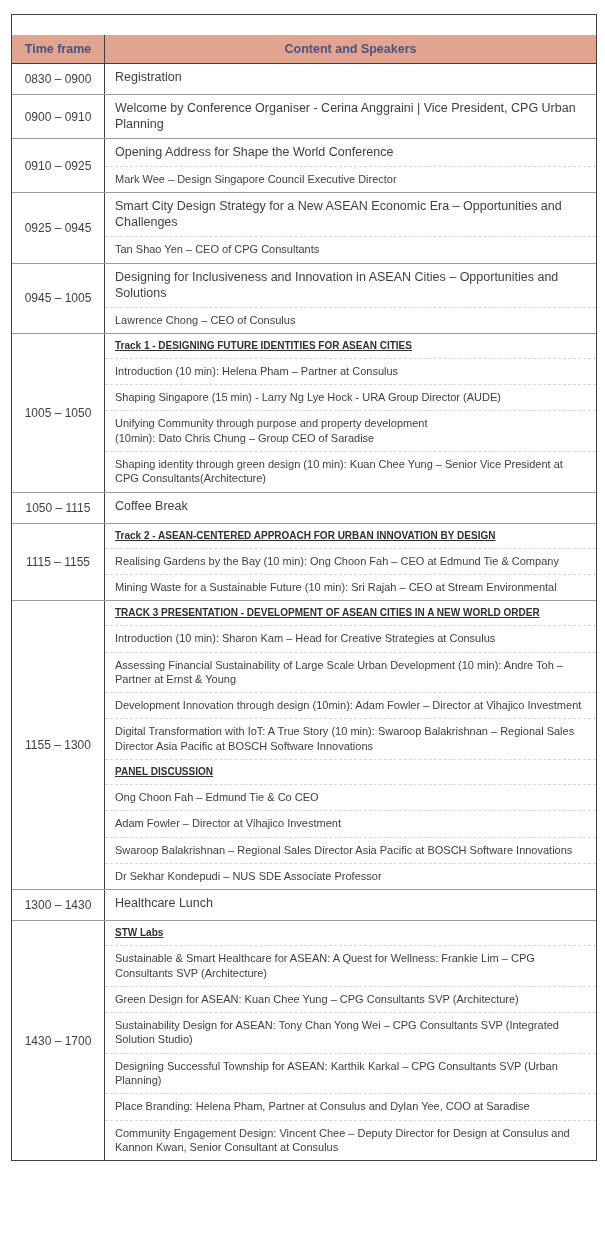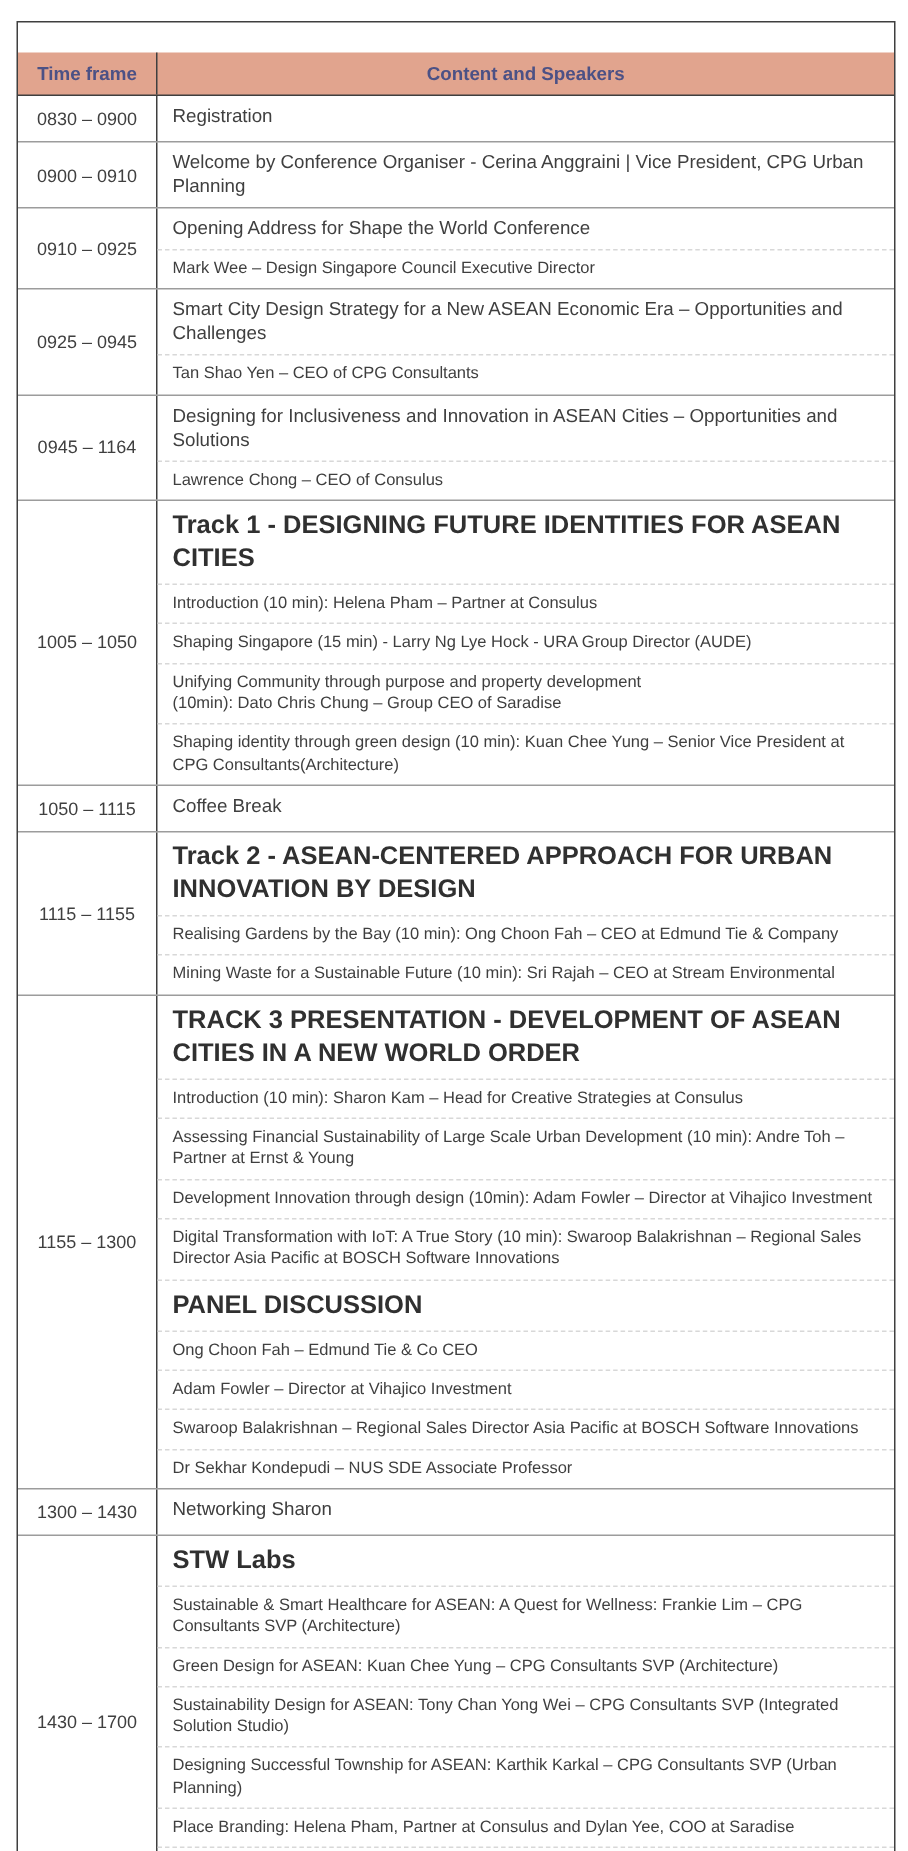--- a/index.html
+++ b/index.html
@@ -86,22 +86,23 @@
   }
   .item + .item{
     border-top:1px dashed var(--border-light);
   }
   .item.lead{
     font-size:12.5px;
     line-height:1.28;
   }
   .item.track{
     font-weight:bold;
-    font-size:17px;
+    font-size:10px;
     color:var(--track-text);
+    text-decoration:underline;
   }
 </style>
 </head>
 <body>
 
 <div class="page">
   <div class="schedule">
     <div class="thead">
       <div class="th-time">Time frame</div>
       <div class="th-content">Content and Speakers</div>
@@ -127,21 +128,21 @@
           </div>
         </div>
         <div class="row">
           <div class="time-cell">0925 – 0945</div>
           <div class="content-cell">
             <div class="item lead">Smart City Design Strategy for a New ASEAN Economic Era – Opportunities and Challenges</div>
             <div class="item">Tan Shao Yen – CEO of CPG Consultants</div>
           </div>
         </div>
         <div class="row">
-          <div class="time-cell">0945 – 1164</div>
+          <div class="time-cell">0945 – 1005</div>
           <div class="content-cell">
             <div class="item lead">Designing for Inclusiveness and Innovation in ASEAN Cities – Opportunities and Solutions</div>
             <div class="item">Lawrence Chong – CEO of Consulus</div>
           </div>
         </div>
         <div class="row">
           <div class="time-cell">1005 – 1050</div>
           <div class="content-cell">
             <div class="item track">Track 1 - DESIGNING FUTURE IDENTITIES FOR ASEAN CITIES</div>
             <div class="item">Introduction (10 min): Helena Pham – Partner at Consulus</div>
@@ -176,21 +177,21 @@
             <div class="item track">PANEL DISCUSSION</div>
             <div class="item">Ong Choon Fah – Edmund Tie &amp; Co CEO</div>
             <div class="item">Adam Fowler – Director at Vihajico Investment</div>
             <div class="item">Swaroop Balakrishnan – Regional Sales Director Asia Pacific at BOSCH Software Innovations</div>
             <div class="item">Dr Sekhar Kondepudi – NUS SDE Associate Professor</div>
           </div>
         </div>
         <div class="row">
           <div class="time-cell">1300 – 1430</div>
           <div class="content-cell">
-            <div class="item lead">Networking Sharon</div>
+            <div class="item lead">Healthcare Lunch</div>
           </div>
         </div>
         <div class="row">
           <div class="time-cell">1430 – 1700</div>
           <div class="content-cell">
             <div class="item track">STW Labs</div>
             <div class="item">Sustainable &amp; Smart Healthcare for ASEAN: A Quest for Wellness: Frankie Lim – CPG Consultants SVP (Architecture)</div>
             <div class="item">Green Design for ASEAN: Kuan Chee Yung – CPG Consultants SVP (Architecture)</div>
             <div class="item">Sustainability Design for ASEAN: Tony Chan Yong Wei – CPG Consultants SVP (Integrated Solution Studio)</div>
             <div class="item">Designing Successful Township for ASEAN: Karthik Karkal – CPG Consultants SVP (Urban Planning)</div>

